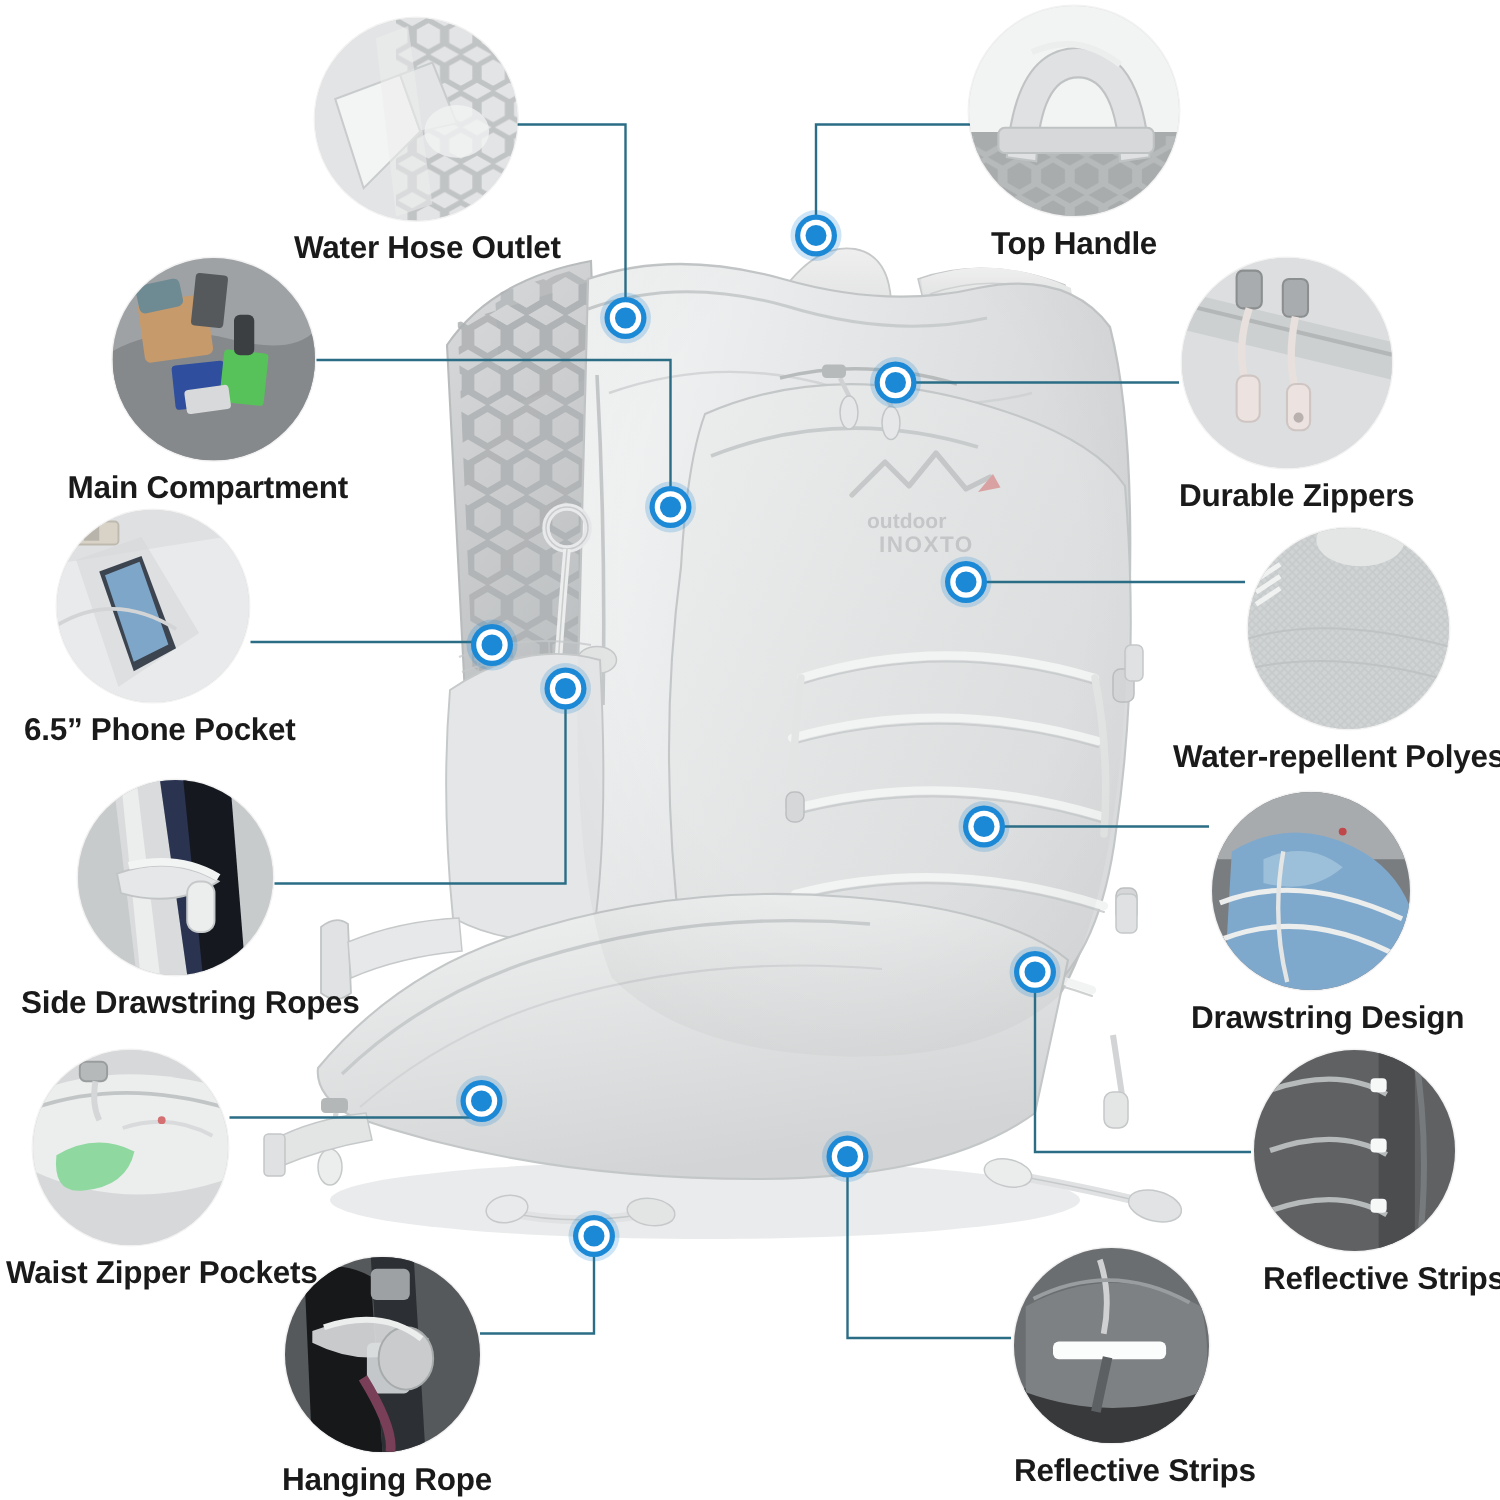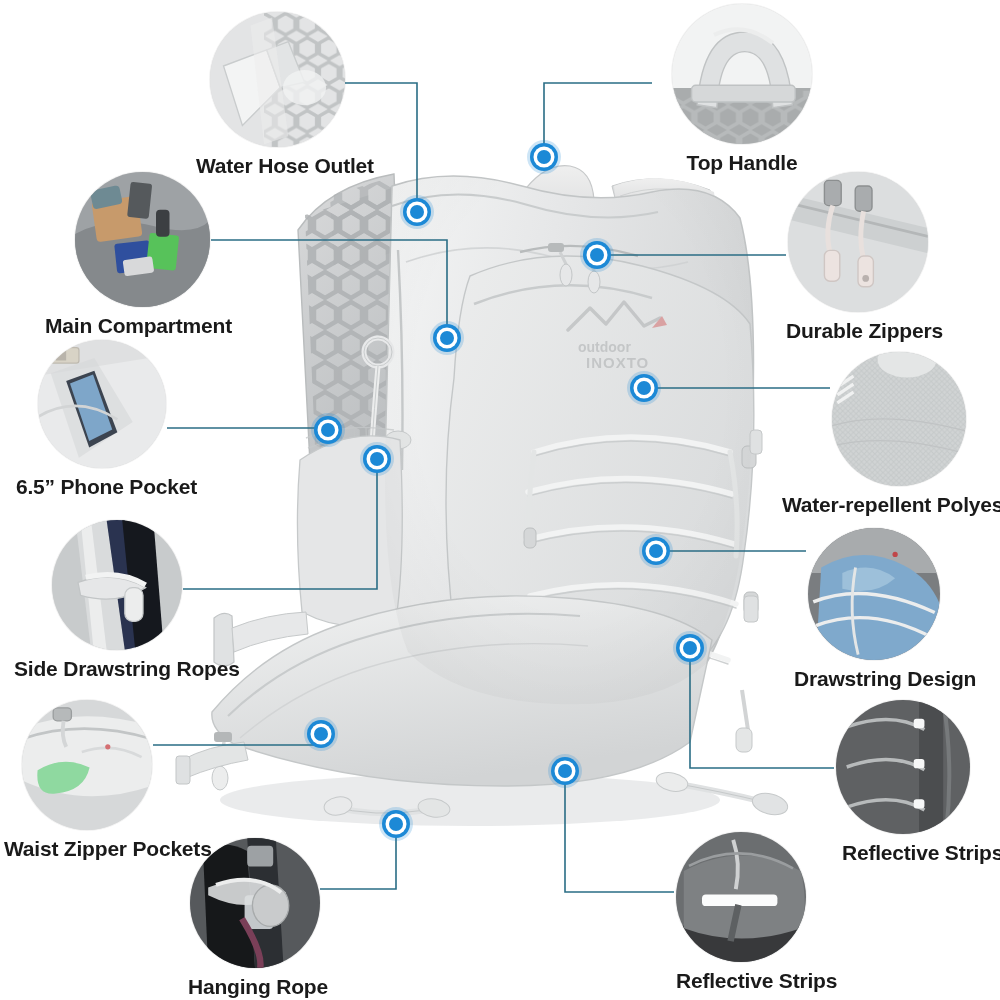--- a/index.html
+++ b/index.html
@@ -358,21 +358,21 @@
       <rect width="100" height="100" fill="#e3e4e5"></rect>
       <rect x="40" y="0" width="60" height="100" fill="url(#thex)" opacity="0.8"></rect>
       <path d="M10 40 L42 28 L52 56 L24 84 Z" fill="#f3f4f4" stroke="#c9cccd"></path>
       <path d="M42 28 L58 22 L70 52 L52 56 Z" fill="#e2e4e5" stroke="#c9cccd"></path>
       <path d="M30 10 L46 4 L58 92 L40 98 Z" fill="#eceded" opacity="0.55"></path>
       <ellipse cx="70" cy="56" rx="16" ry="13" fill="#f1f2f2" opacity="0.8"></ellipse>
           </svg>
         </div>
         <div class="cap" style="transform: translateX(-14px);">Water Hose Outlet</div>
       </div>
-      <div class="callout" style="left: 672px; top: 4px; width: 140px;">
+      <div class="callout" style="left: 646px; top: 4px; width: 140px;">
         <div class="disc" style="width: 140px; height: 140px;">
           <svg viewBox="0 0 100 100" preserveAspectRatio="xMidYMid slice">
             <defs>
     <linearGradient id="tl" x1="0" y1="0" x2="1" y2="1">
       <stop offset="0" stop-color="#f0f1f1"></stop>
                 <stop offset="1" stop-color="#c6c9ca"></stop>
     </linearGradient>
     <linearGradient id="td" x1="0" y1="0" x2="0.6" y2="1">
       <stop offset="0" stop-color="#8d8f90"></stop>
                 <stop offset="1" stop-color="#4c4e4f"></stop>

